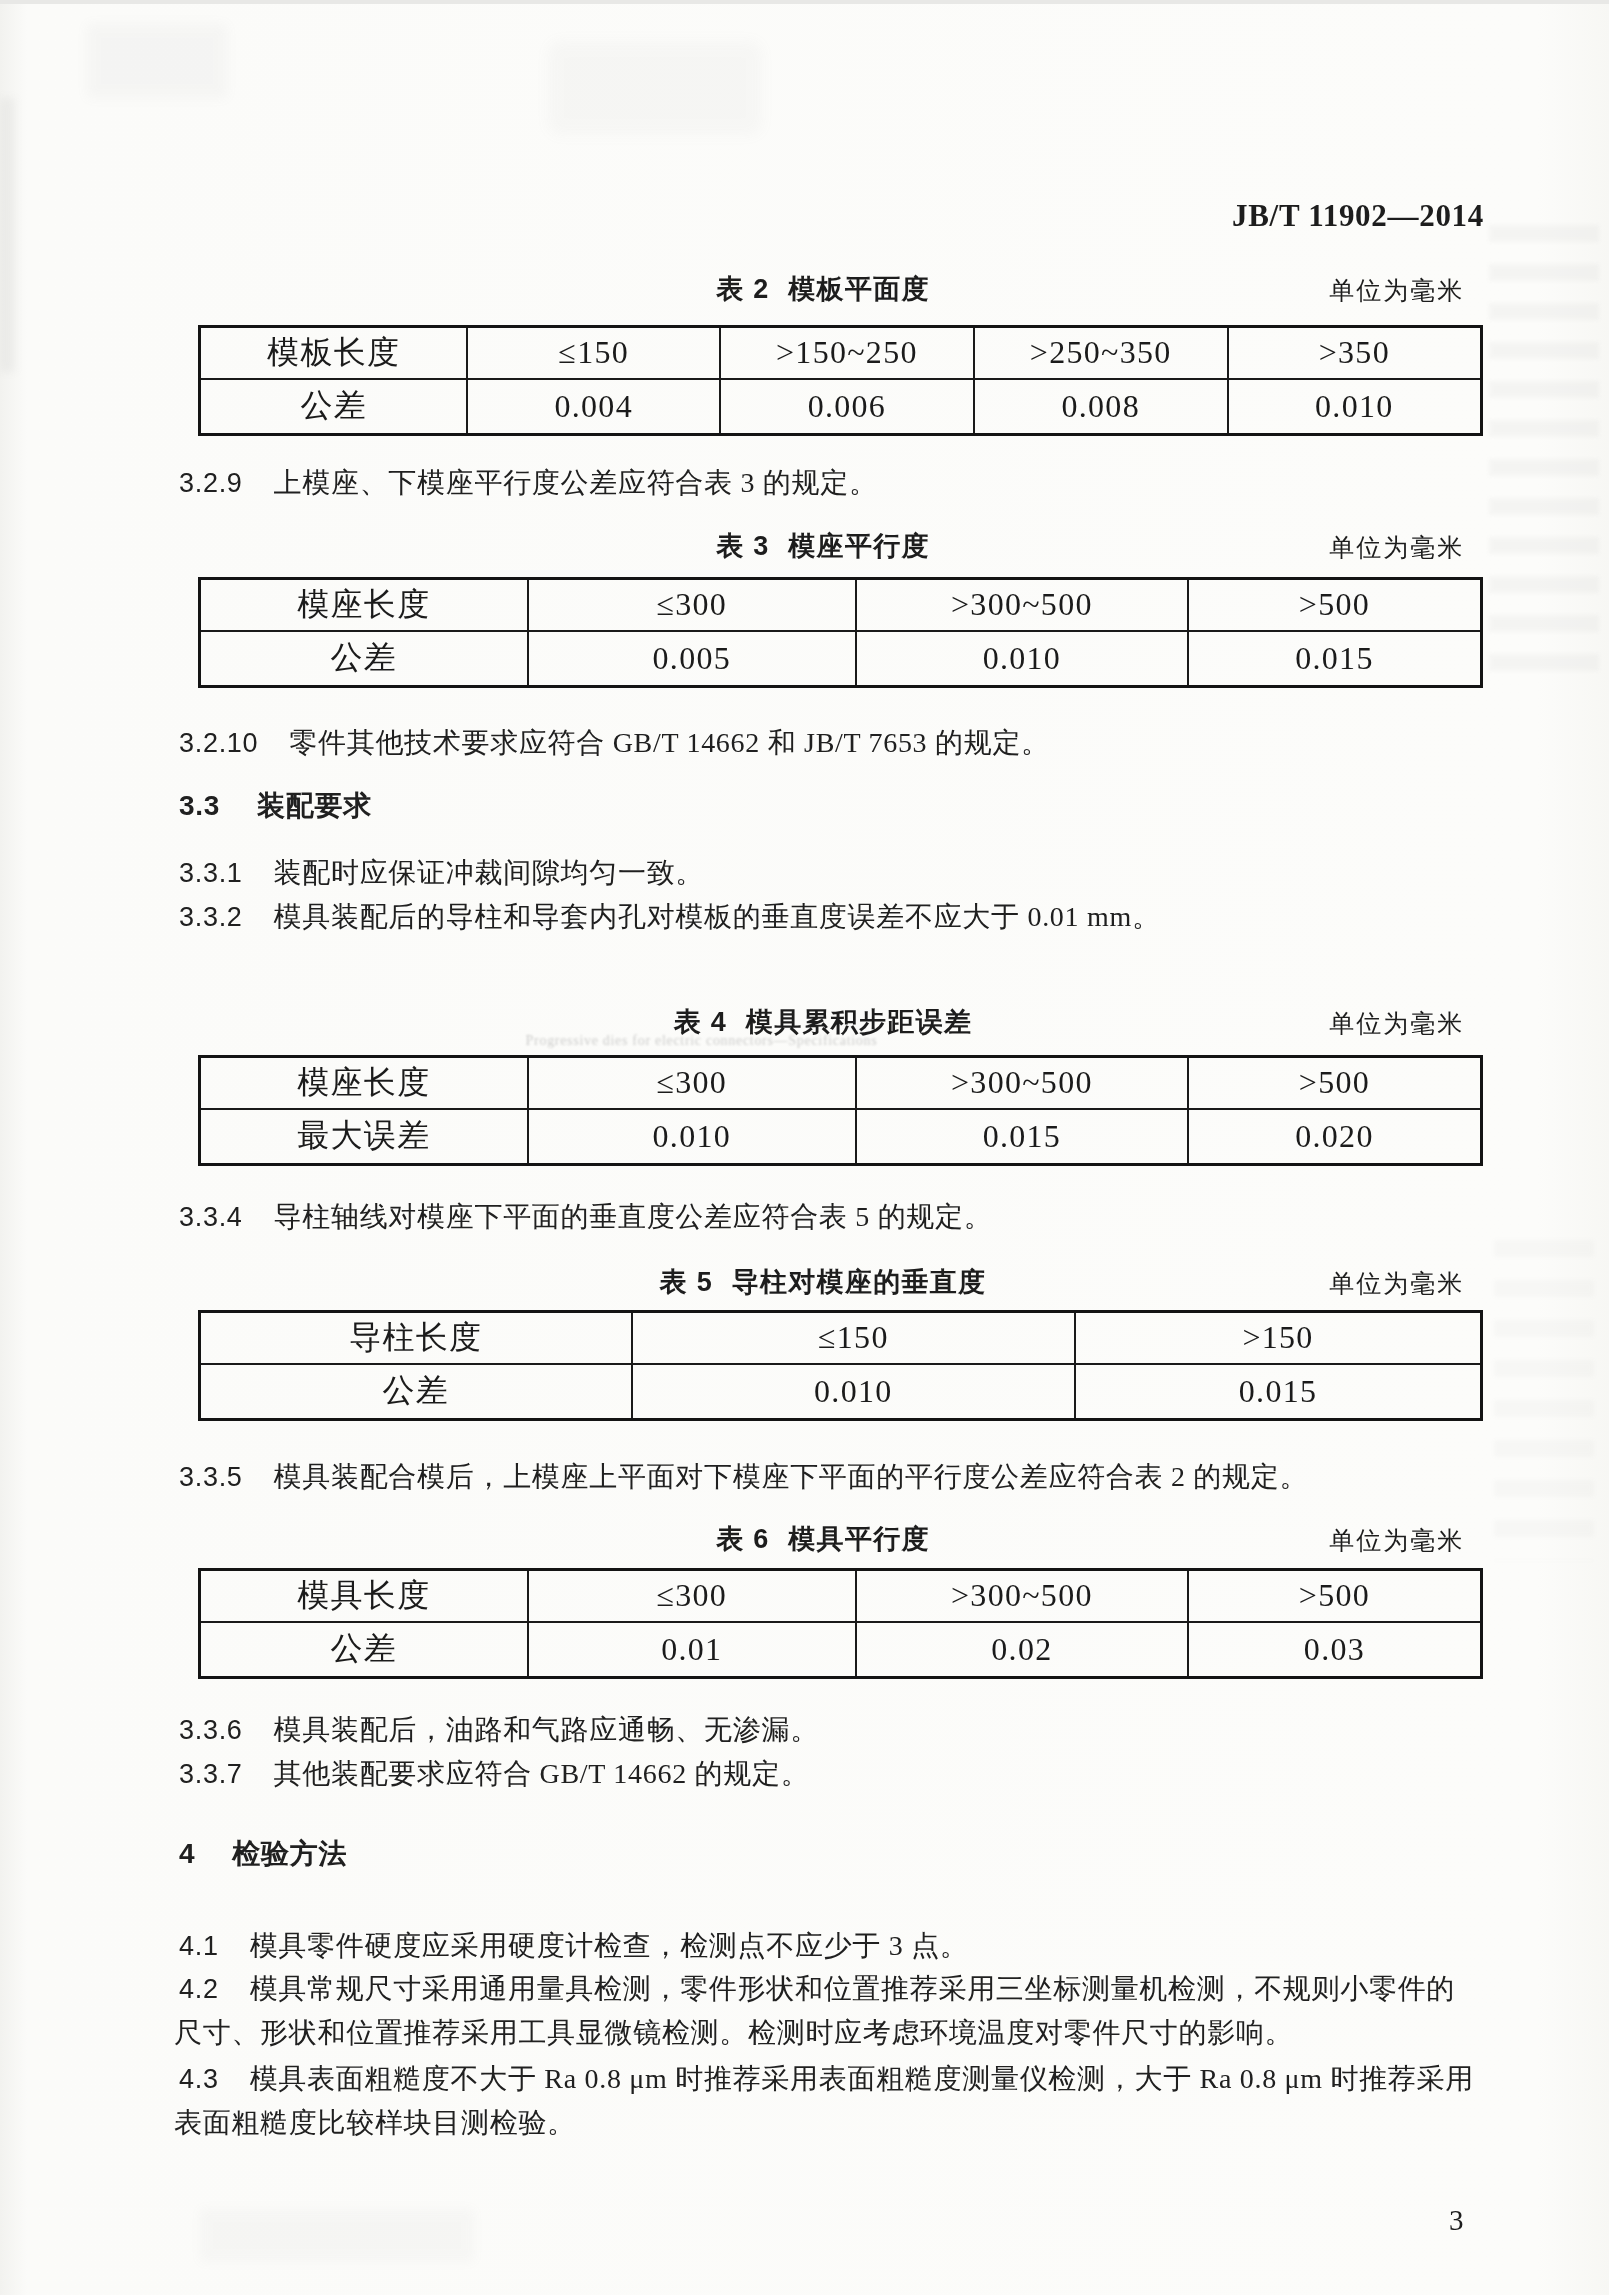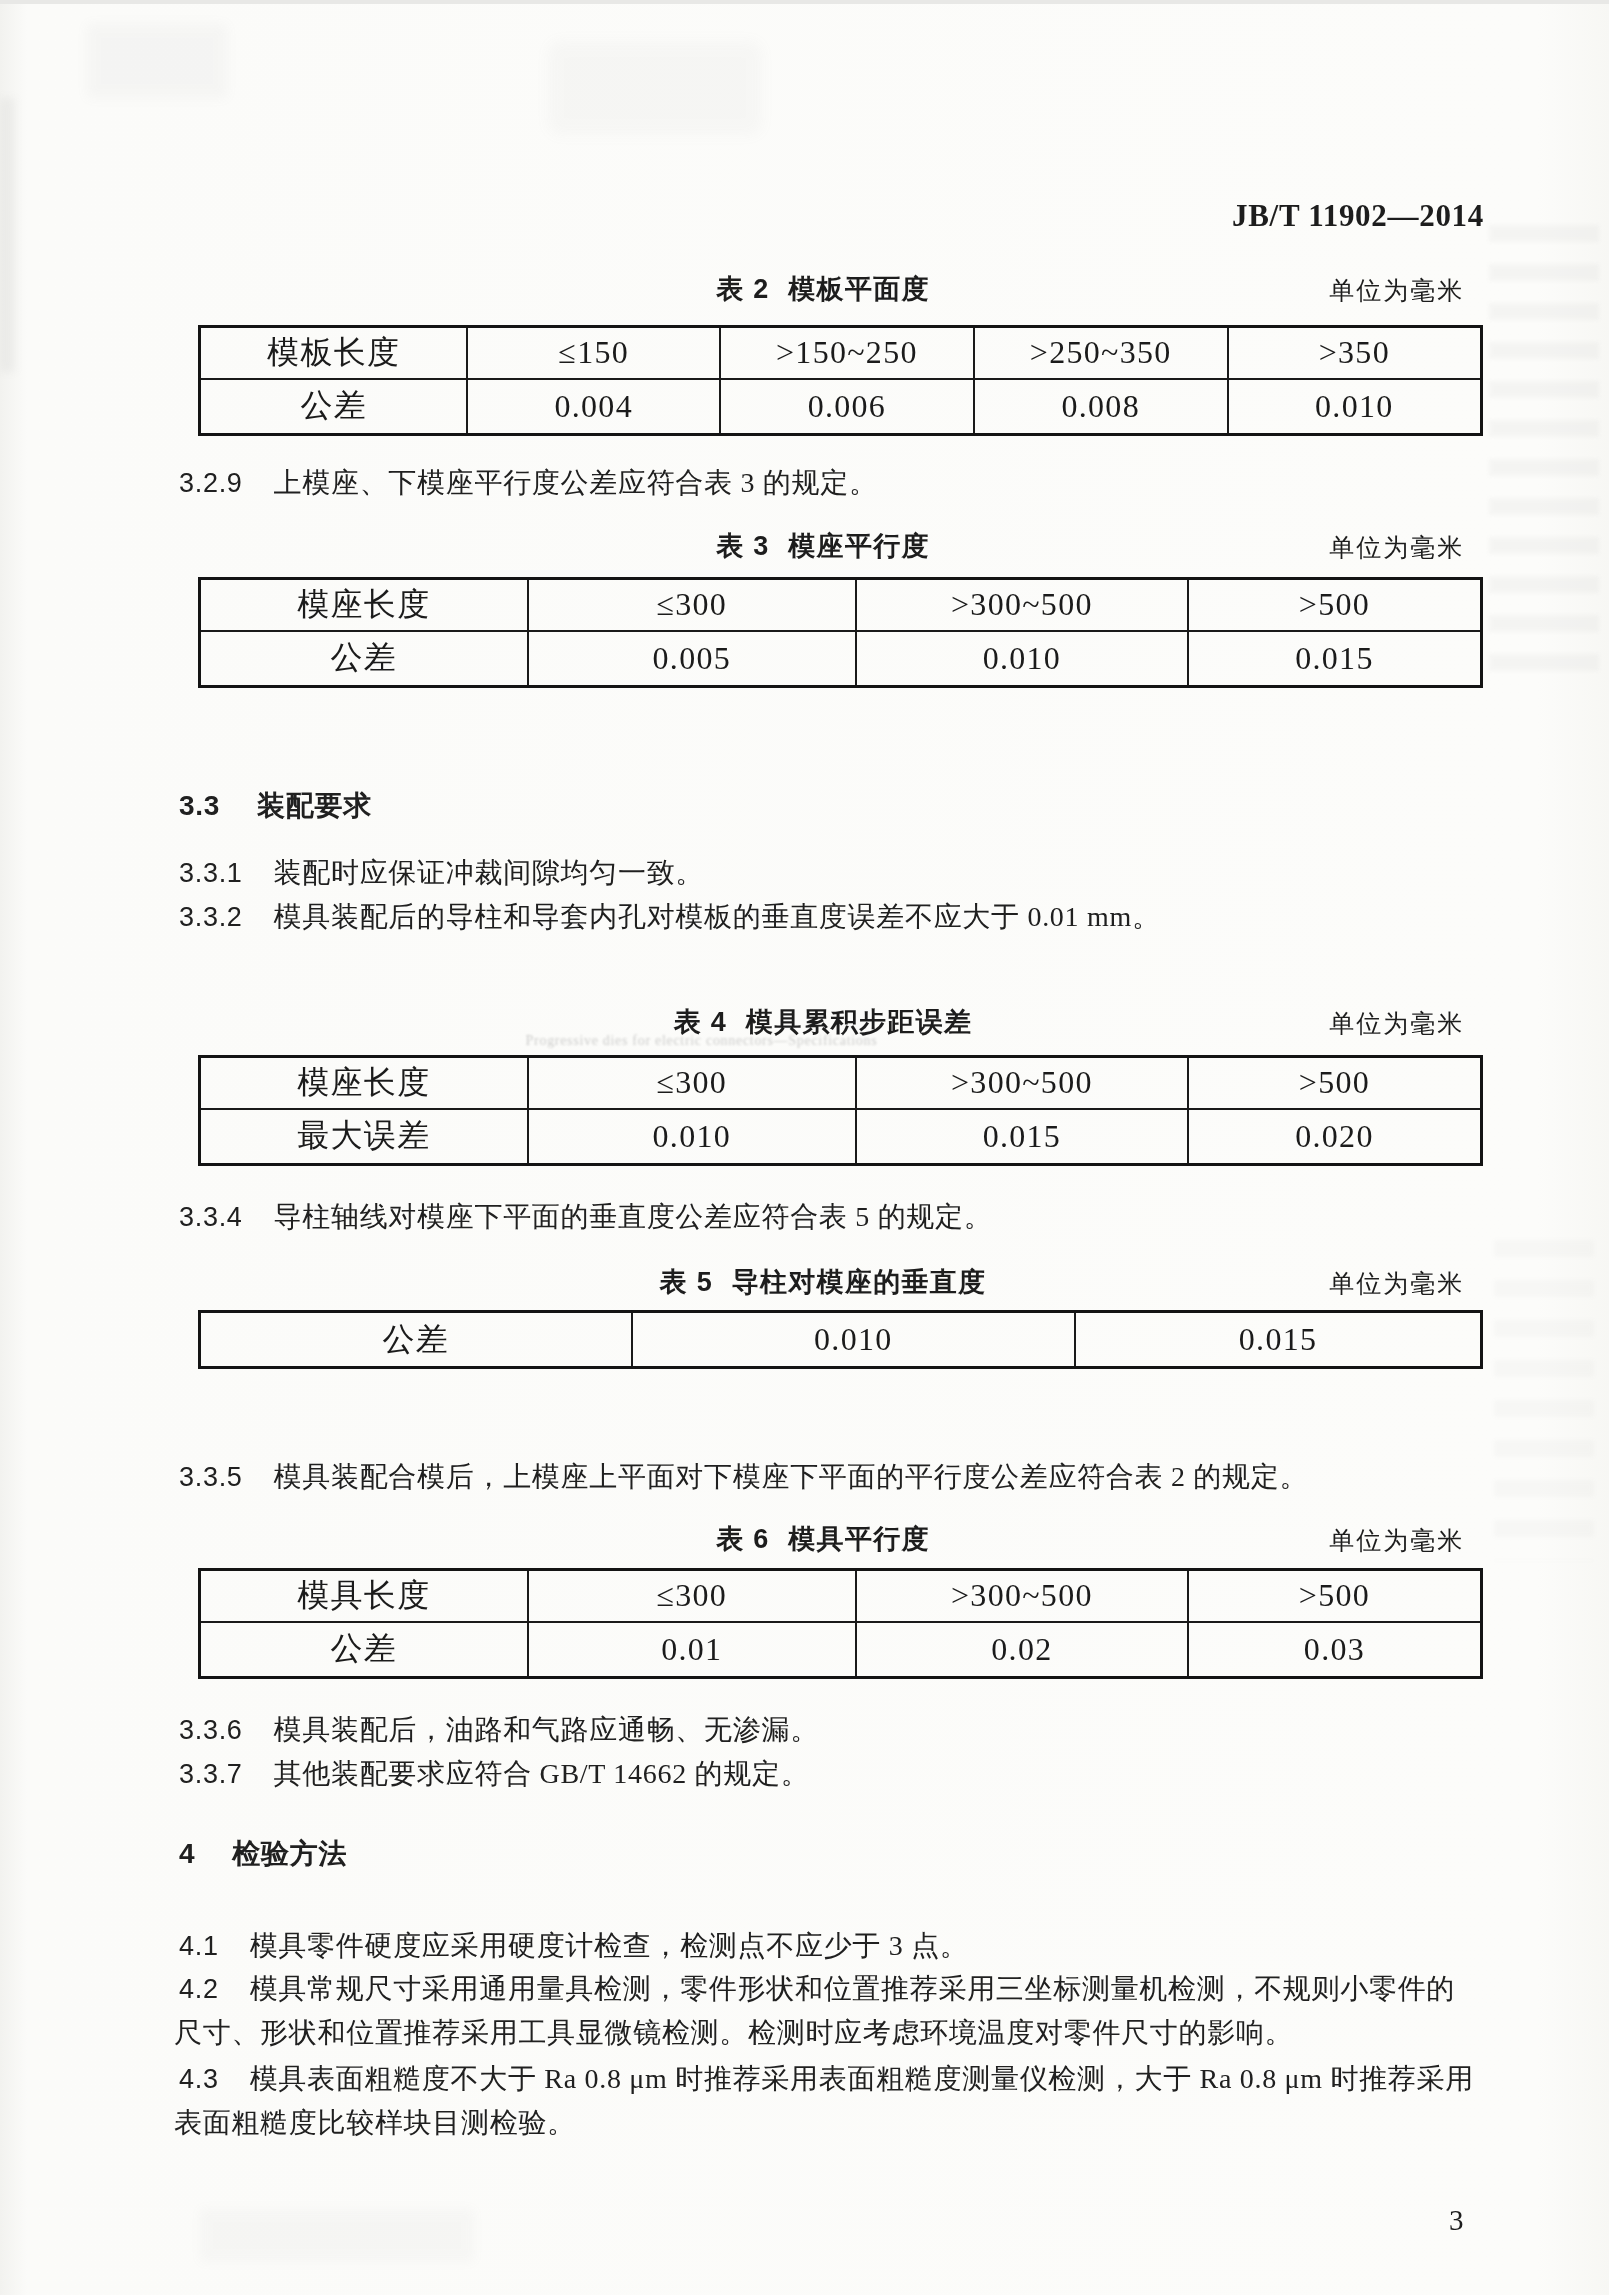--- a/index.html
+++ b/index.html
@@ -159,20 +159,23 @@
       </tr>
       <tr class="r2">
         <td>公差</td>
         <td>0.005</td>
         <td>0.010</td>
         <td>0.015</td>
       </tr>
     </tbody>
   </table>
 
+  <div class="para" style="top:720px">
+    <span class="num">3.2.10</span><span>零件其他技术要求应符合 GB/T 14662 和 JB/T 7653 的规定。</span>
+  </div>
 
   <div class="para head" style="top:783px">
     <span class="num">3.3</span><span>装配要求</span>
   </div>
 
   <div class="para" style="top:850px">
     <span class="num">3.3.1</span><span>装配时应保证冲裁间隙均匀一致。</span>
   </div>
   <div class="para" style="top:894px">
     <span class="num">3.3.2</span><span>模具装配后的导柱和导套内孔对模板的垂直度误差不应大于 0.01 mm。</span>
@@ -214,20 +217,25 @@
     <span>表 5</span><span class="cap-title">导柱对模座的垂直度</span>
     <span class="unit">单位为毫米</span>
   </div>
   <table class="std" style="top:1306px">
     <colgroup>
         <col style="width:33.7%">
         <col style="width:34.6%">
         <col style="width:31.7%">
       </colgroup>
     <tbody>
+      <tr class="r1">
+        <td>导柱长度</td>
+        <td>≤150</td>
+        <td>&gt;150</td>
+      </tr>
       <tr class="r2">
         <td>公差</td>
         <td>0.010</td>
         <td>0.015</td>
       </tr>
     </tbody>
   </table>
 
   <div class="para" style="top:1454px">
     <span class="num">3.3.5</span><span>模具装配合模后，上模座上平面对下模座下平面的平行度公差应符合表 2 的规定。</span>

